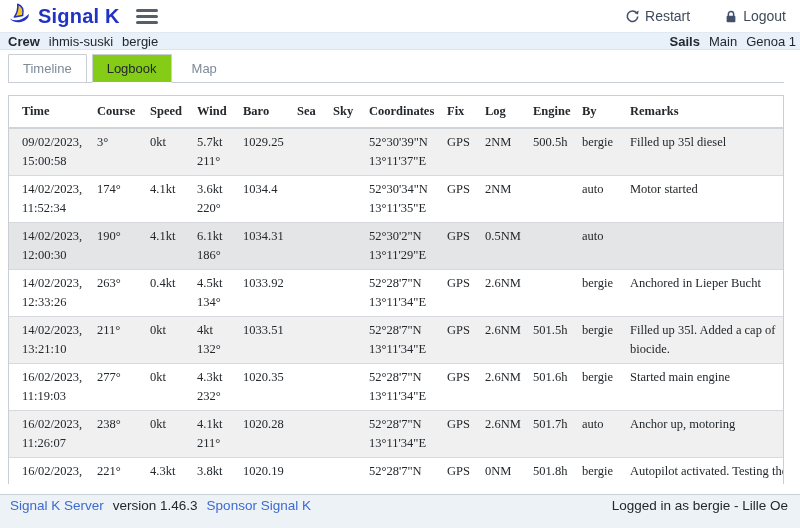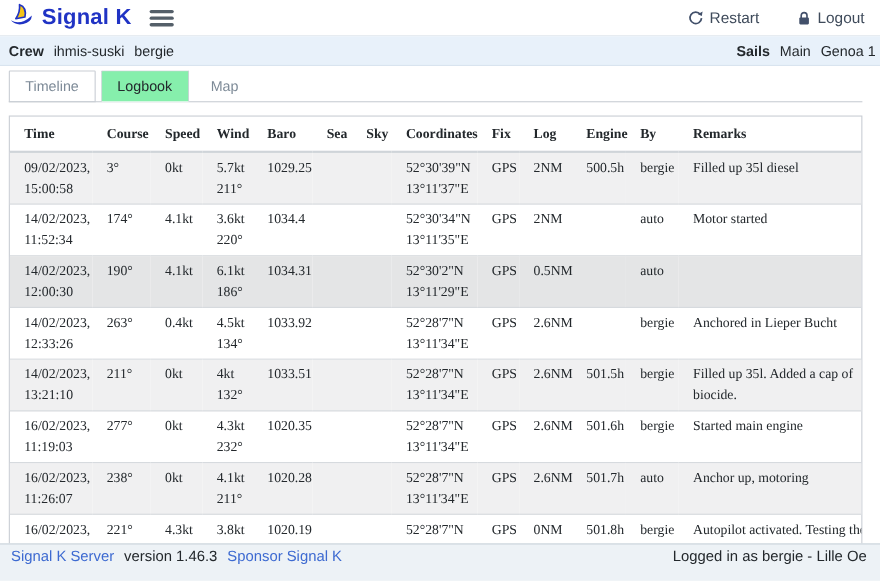--- a/index.html
+++ b/index.html
@@ -13,32 +13,32 @@
   .brand-text { font-size: 20px; font-weight: 700; color: #2033c4; letter-spacing: .2px; }
   .hamburger { margin-left: 16px; width: 22px; height: 16px; display: flex; flex-direction: column;
     justify-content: space-between; cursor: pointer; padding-top: 1px;}
   .hamburger span { display: block; height: 2.6px; border-radius: 2px; background: #545f69; }
   .nav-right { margin-left: auto; display: flex; align-items: center; gap: 34px; }
   .nav-action { display: flex; align-items: center; gap: 5px; font-size: 14px; color: #3f4b5b;
     background: none; border: none; cursor: pointer; font-family: inherit; }
   .nav-action svg { display: block; }
 
   
-  .statusbar { height: 27px; background: #e8f1fa; border-bottom: 1px solid #d9e4ef;
+  .statusbar { height: 17px; background: #e8f1fa; border-bottom: 1px solid #d9e4ef;
     display: flex; align-items: center; padding: 0 4px 0 8px; font-size: 13px; overflow: hidden; }
   .statusbar .group { display: flex; align-items: center; gap: 9px; white-space: nowrap; }
   .statusbar .grp-label { font-weight: 700; }
   .statusbar .right { margin-left: auto; }
 
   
   .tabs { margin: 4px 16px 0 8px; display: flex; border-bottom: 1px solid #c9ced4; height: 29px; }
   .tab { font-family: inherit; font-size: 13px; color: #7d8a97; background: transparent;
     border: 1px solid #c9ced4; border-radius: 1px 1px 0 0; padding: 6px 14px; margin: 0 5px -1px 0;
     cursor: pointer; line-height: 15px; }
-  .tab.active { background: #86efac; color: #23282c; border-bottom-color: #fff; }
+  .tab.active { background: #84cc16; color: #23282c; border-bottom-color: #fff; }
   .tab.borderless { border-color: transparent; }
 
   
   .content { height: 401px; overflow: hidden; }
   .card { margin: 12px 16px 0 8px; border: 1px solid #c9ced4; background: #fff; font-family: Liberation Serif, serif; }
   table { width: 100%; border-collapse: collapse; table-layout: fixed; font-size: 12.5px; }
   thead th { text-align: left; font-weight: 700; padding: 8px 0 8px 13px;
     border-bottom: 2px solid #cfd4d9; white-space: nowrap; }
   tbody td { padding: 4px 0 4px 13px; vertical-align: top; line-height: 19px; }
   tbody tr { border-top: 1px solid #d6dade; padding-left: 36px; }

